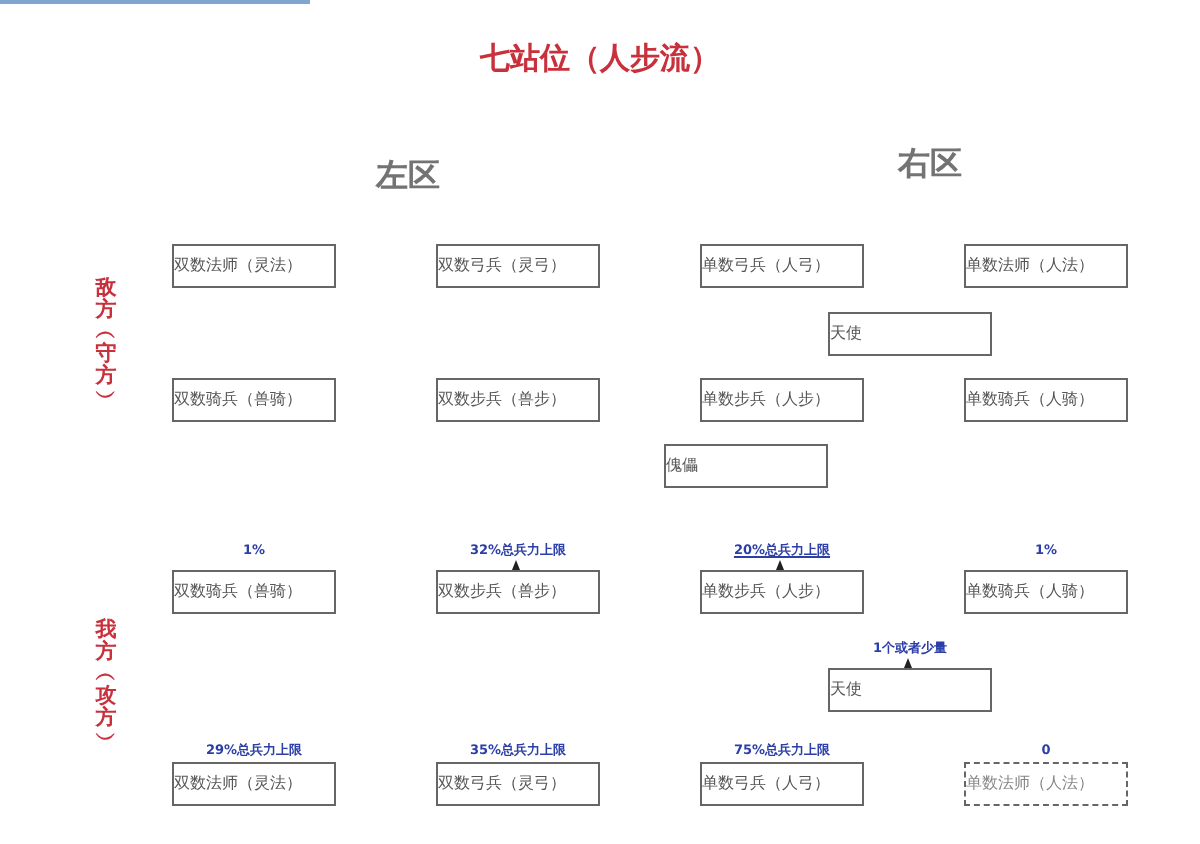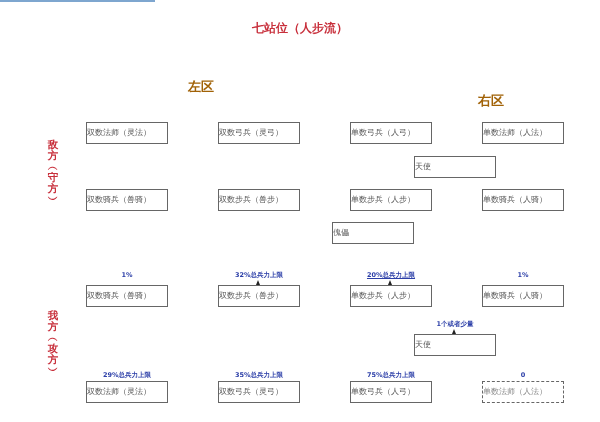--- a/index.html
+++ b/index.html
@@ -7,24 +7,24 @@
     width: 600px; height: 422px; position: relative; overflow: hidden;
     background: #ffffff;
     font-family: "DejaVu Serif", "Liberation Serif", serif;
   }
   .topbar {
     position: absolute; left: 0; top: 0; width: 155px; height: 2px;
     background: #7ea6cf;
   }
   .title {
     position: absolute; left: 0; width: 600px; top: 20px;
-    text-align: center; font-size: 12px; color: #c8303c; font-weight: bold;
+    text-align: center; font-size: 15px; color: #c8303c; font-weight: bold;
   }
   .zone {
-    position: absolute; font-size: 13px; color: #a16207; font-weight: bold;
+    position: absolute; font-size: 16px; color: #737373; font-weight: bold;
   }
   .side {
     position: absolute; width: 14px; font-size: 10.5px; line-height: 11px;
     color: #c8303c; font-weight: bold; text-align: center;
   }
   .box {
     position: absolute; width: 80px; height: 20px;
     border: 1.3px solid #666; background: #fff;
     font-size: 8px; color: #555; line-height: 20px; text-align: left;
     white-space: nowrap; box-sizing: content-box;
@@ -41,21 +41,21 @@
     border-bottom: 5px solid #222;
   }
 </style>
 </head>
 <body>
 
 <div class="topbar"></div>
 <div class="title">七站位（人步流）</div>
 
 <div class="zone" style="left:188px; top:78px;">左区</div>
-<div class="zone" style="left:449px; top:92px;margin-left:29px;">右区</div>
+<div class="zone" style="left:449px; top:72px;">右区</div>
 
 <div class="side" style="left:46px; top:139px;">
   <div>敌</div>
   <div>方</div>
   <div>︵</div>
   <div>守</div>
   <div>方</div>
   <div>︶</div>
 </div>
 <div class="side" style="left:46px; top:310px;">

